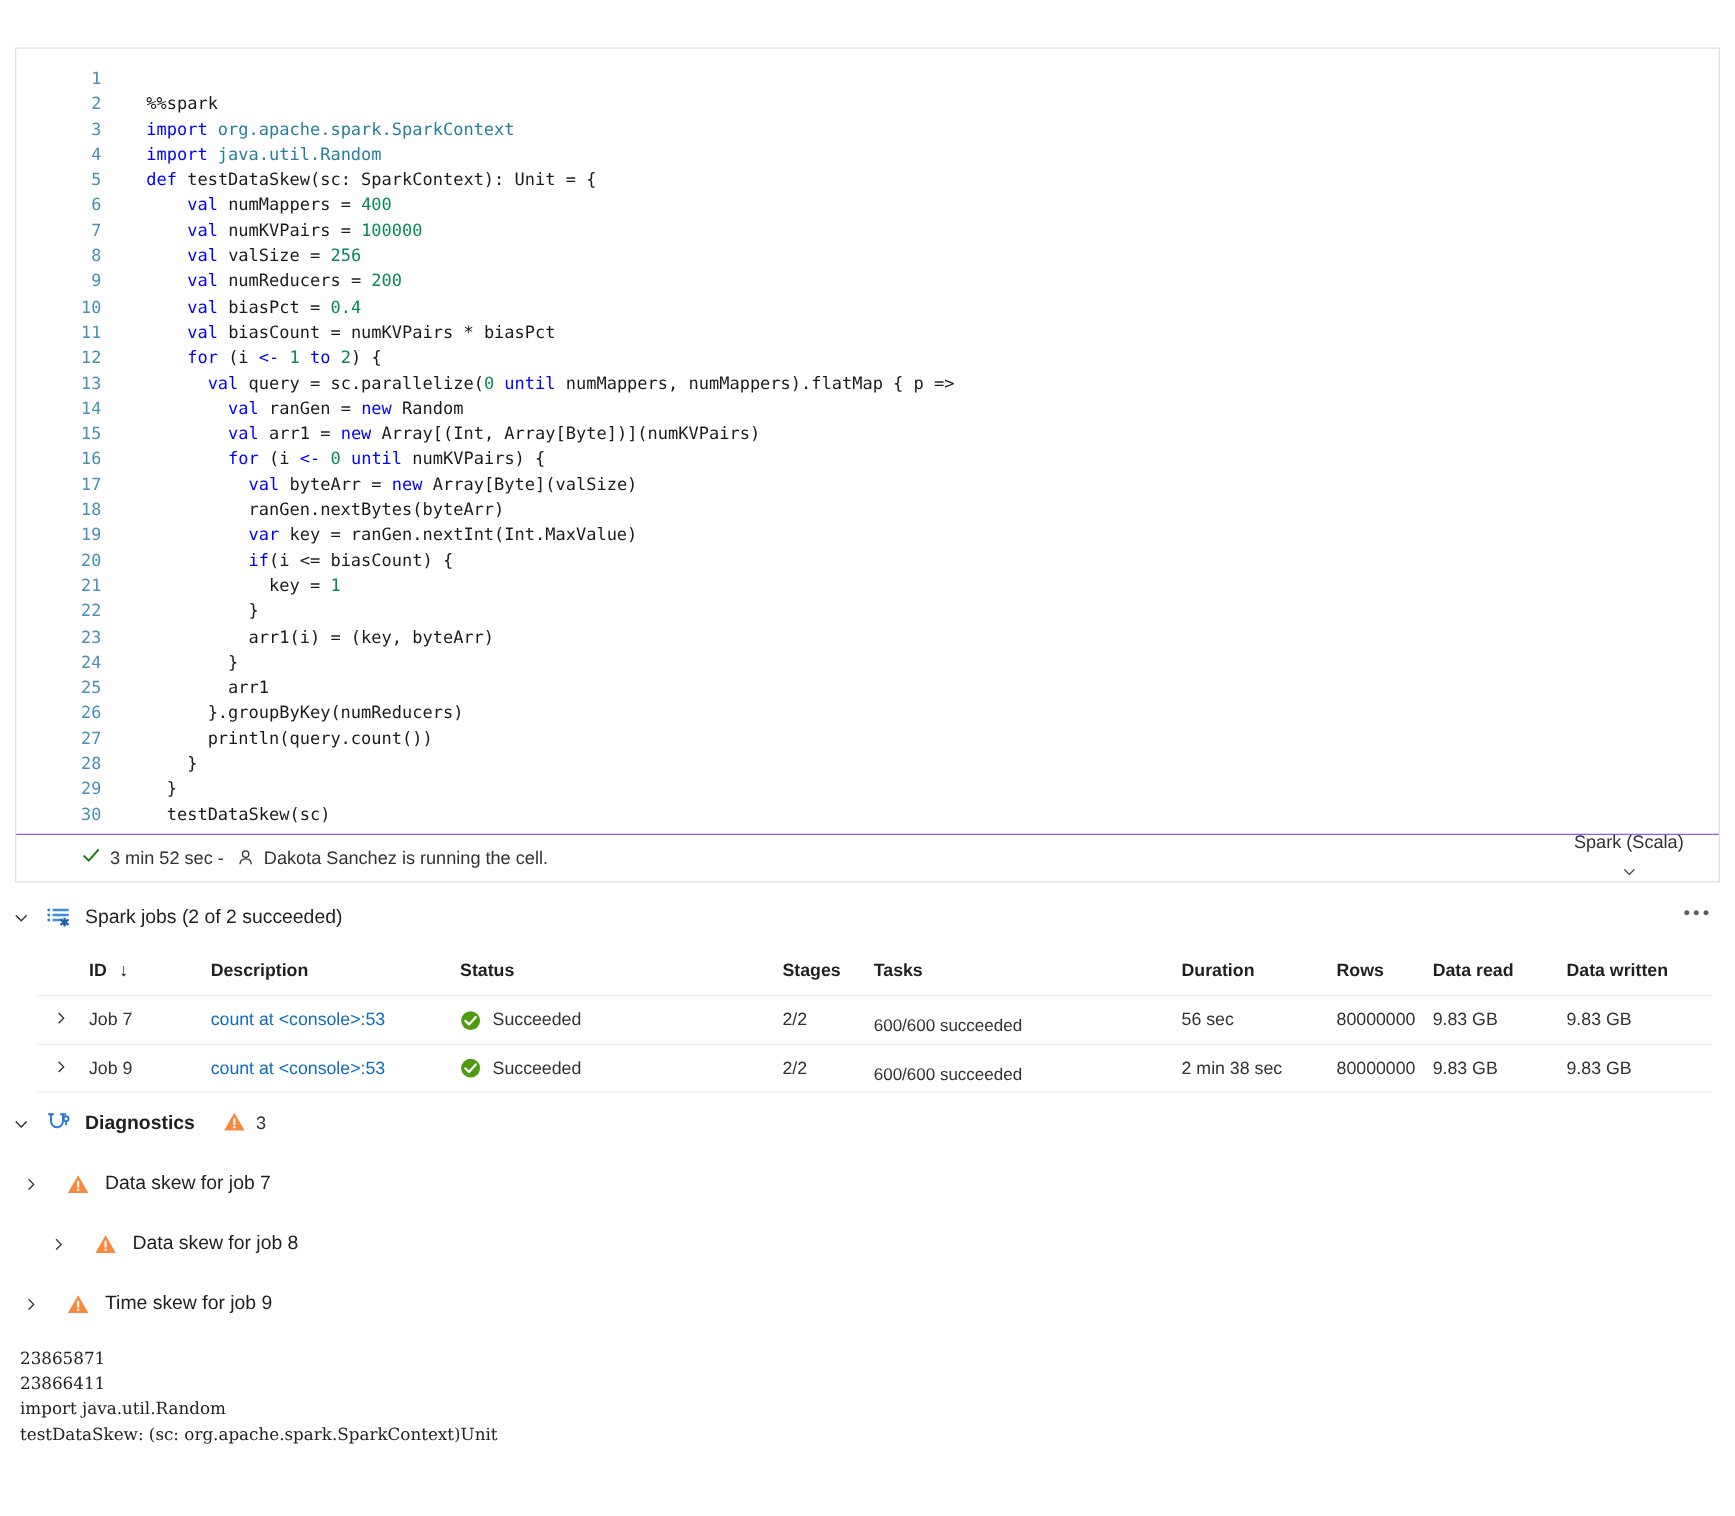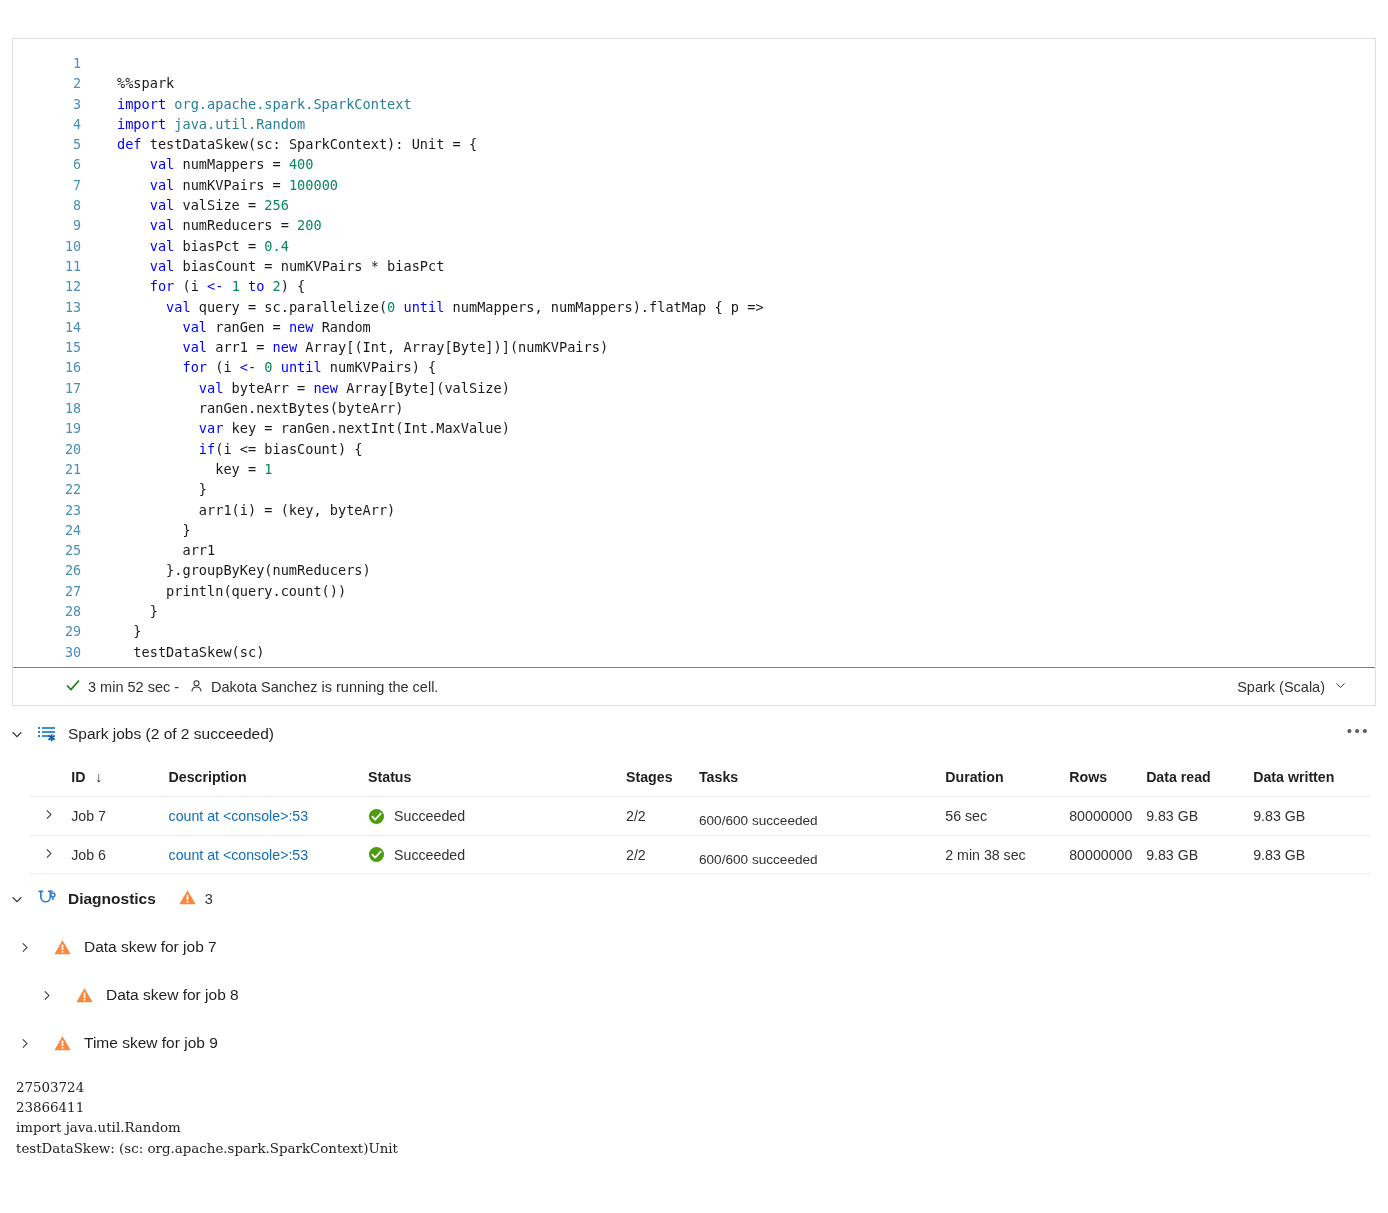--- a/index.html
+++ b/index.html
@@ -54,21 +54,21 @@
     border-top: 1px solid #8b5cf6;
     display: flex; align-items: center;
     padding: 0 10px 0 52px;
     font-size: 14.5px;
     color: #323130;
   }
   .chk { color: #107c10; font-size: 16px; margin-right: 7px; display:inline-block; }
   .person-ico { margin: 0 7px 0 10px; display: inline-flex; align-items: center; }
   .lang-pick {
     margin-left: auto; display: flex; align-items: center; gap: 9px;
-    font-size: 14.5px; color: #323130; padding-right: 18px;
+    font-size: 14.5px; color: #323130; padding-right: 18px; flex-direction: column;
   }
   .chev-sm { color: #323130; font-size: 12px; }
 
   
   .sj-header {
     position: absolute; left: 0; top: 716px; width: 1388px; height: 36px;
     display: flex; align-items: center;
   }
   .twisty {
     width: 34px; text-align: center; color: #323130; font-size: 14px;
@@ -225,21 +225,21 @@
         </div>
         <div class="c-dur">56 sec</div>
         <div class="c-rows">80000000</div>
         <div class="c-dread">9.83 GB</div>
         <div class="c-dwrit">9.83 GB</div>
       </div>
       <div class="trow body last">
         <div class="c-exp"><svg width="13" height="13" viewBox="0 0 16 16">
             <path d="M6 3 L11 8 L6 13" fill="none" stroke="#323130" stroke-width="1.3"></path>
           </svg></div>
-        <div class="c-id">Job 6</div>
+        <div class="c-id">Job 9</div>
         <div class="c-desc">count at &lt;console&gt;:53</div>
         <div class="c-status">
           <span class="succ-ico">
             <svg width="17" height="17" viewBox="0 0 18 18">
               <circle cx="9" cy="9" r="8" fill="#4d9b0f"></circle>
               <path d="M4.6 9.2 L7.6 12.2 L13.4 5.9" fill="none" stroke="#ffffff" stroke-width="1.9" stroke-linecap="round" stroke-linejoin="round"></path>
             </svg>
           </span>
           <span>Succeeded</span>
         </div>
@@ -325,13 +325,13 @@
         <svg width="19" height="19" viewBox="0 0 20 20">
           <path d="M10 2.4 L18.6 17.2 L1.4 17.2 Z" fill="#f7893f"></path>
           <rect x="9.1" y="7" width="1.8" height="5.6" fill="#ffffff"></rect>
           <rect x="9.1" y="13.6" width="1.8" height="1.8" fill="#ffffff"></rect>
         </svg>
       </span>
       <span class="dlabel">Time skew for job 9</span>
     </div>
   </div>
 
-<div class="output" id="output-block"><div>27503724</div><div>23866411</div><div>import java.util.Random</div><div>testDataSkew: (sc: org.apache.spark.SparkContext)Unit</div></div>
+<div class="output" id="output-block"><div>23865871</div><div>23866411</div><div>import java.util.Random</div><div>testDataSkew: (sc: org.apache.spark.SparkContext)Unit</div></div>
 
 </body></html>

